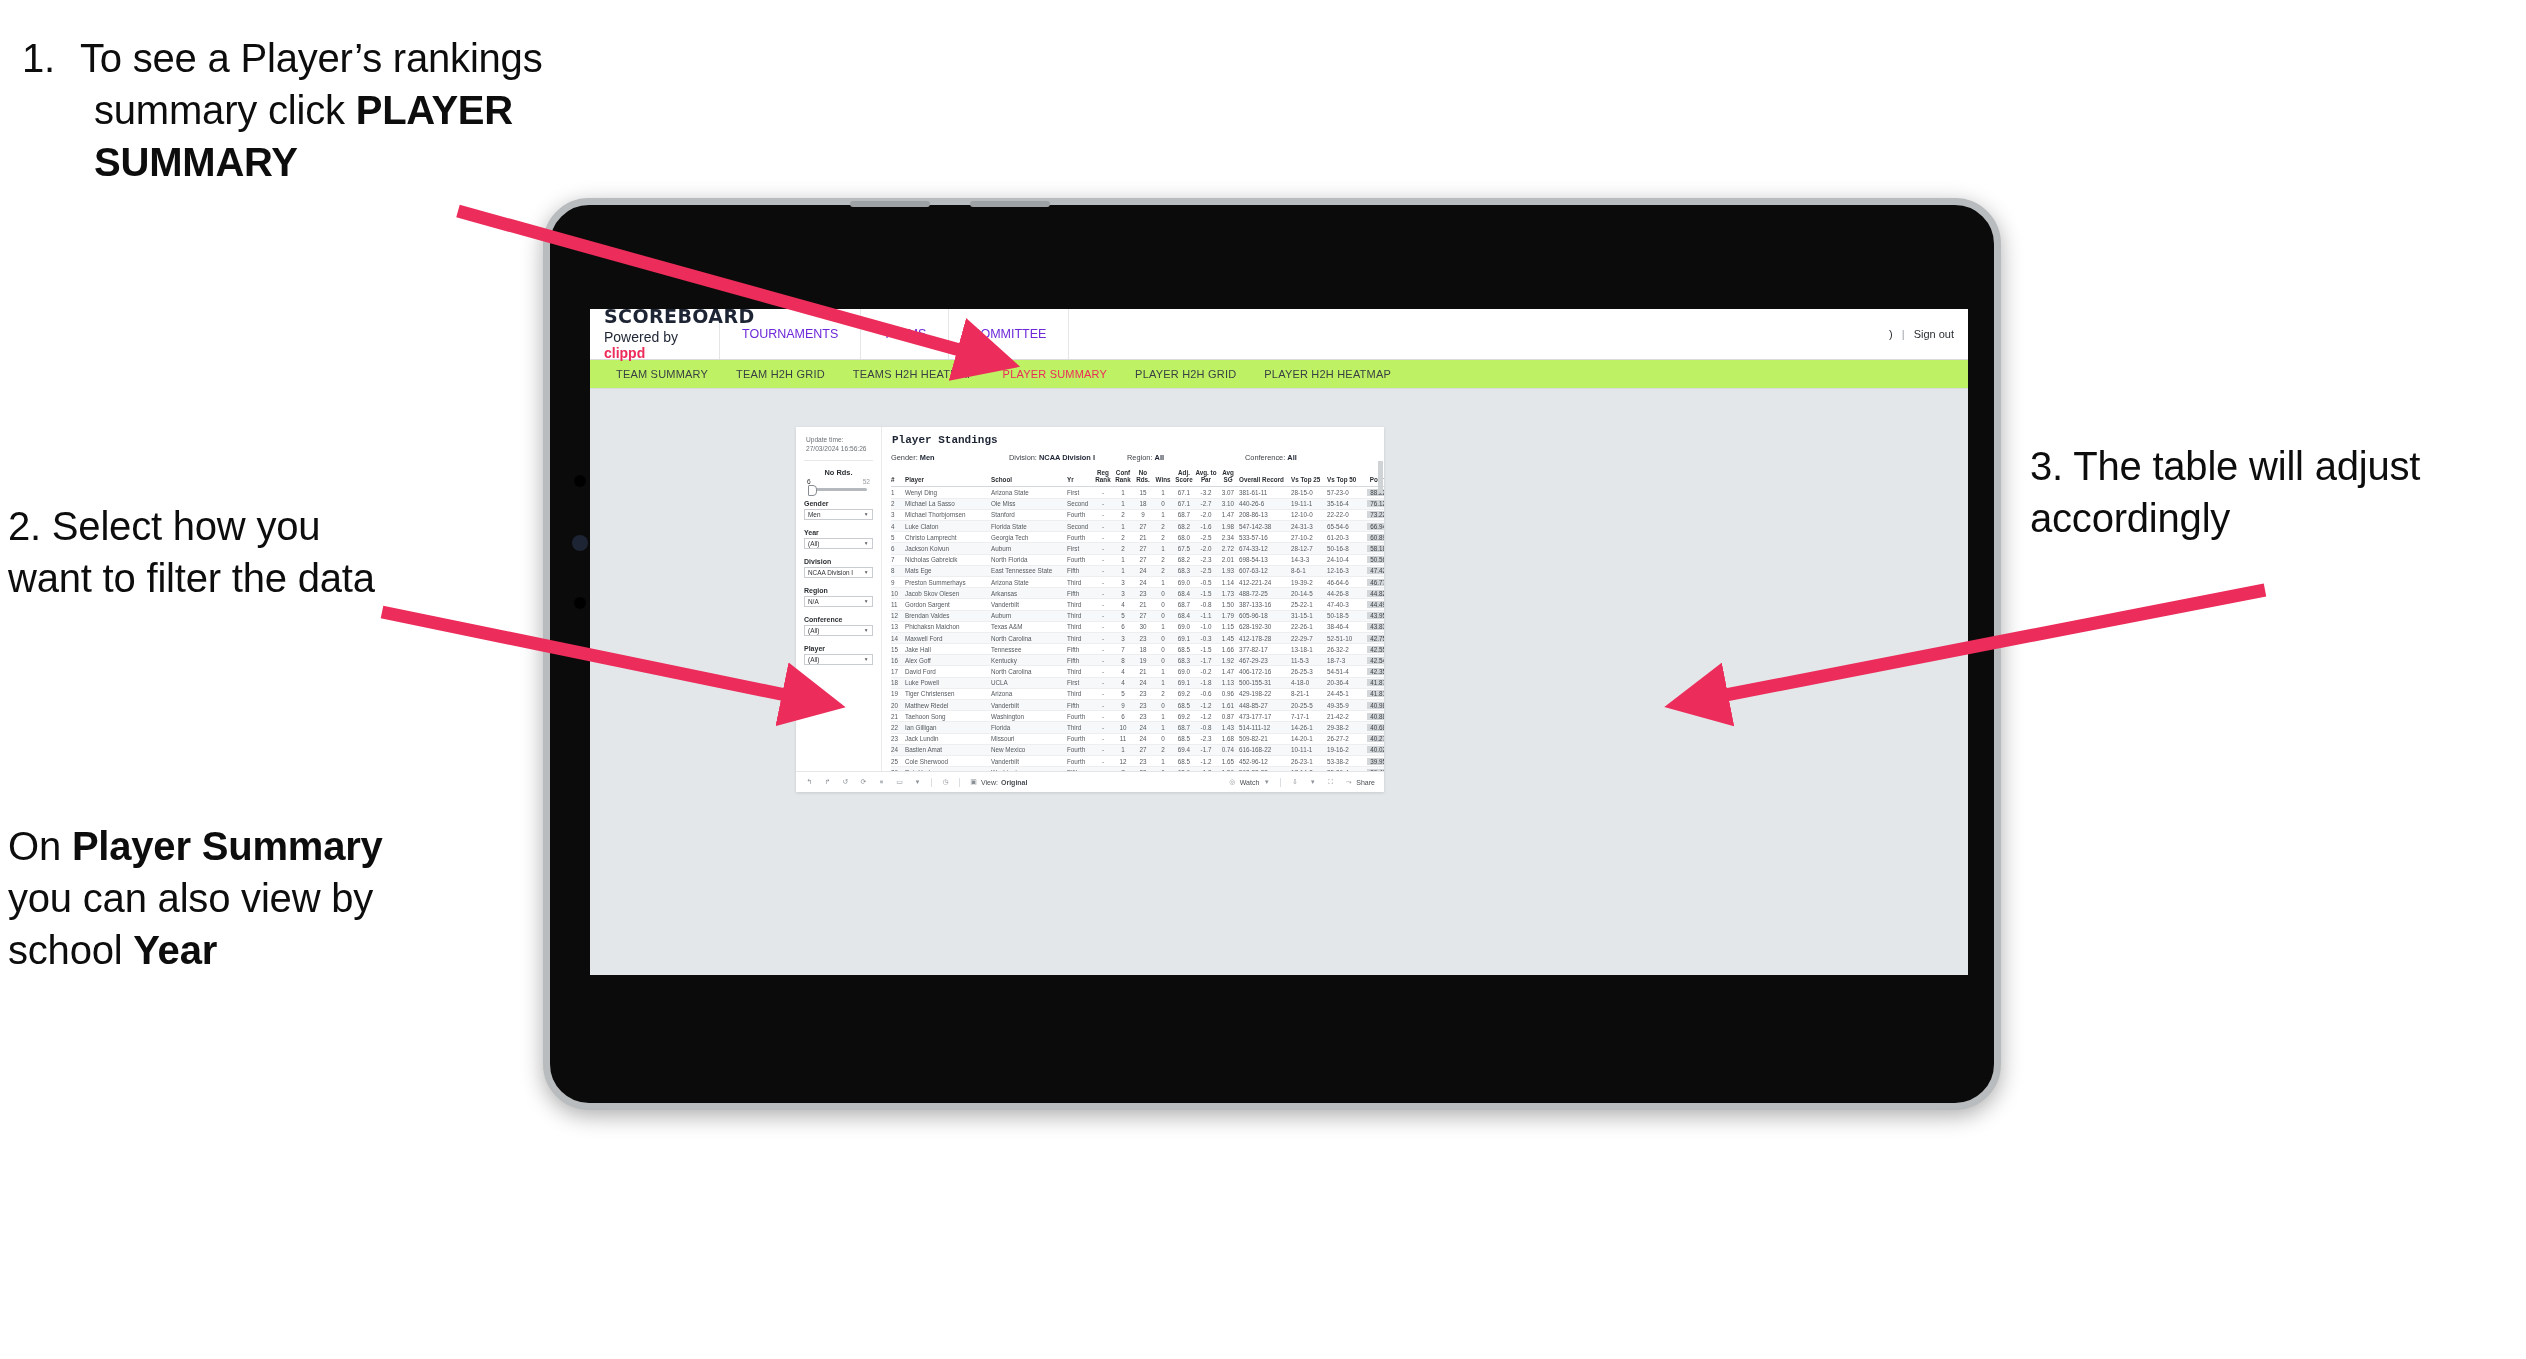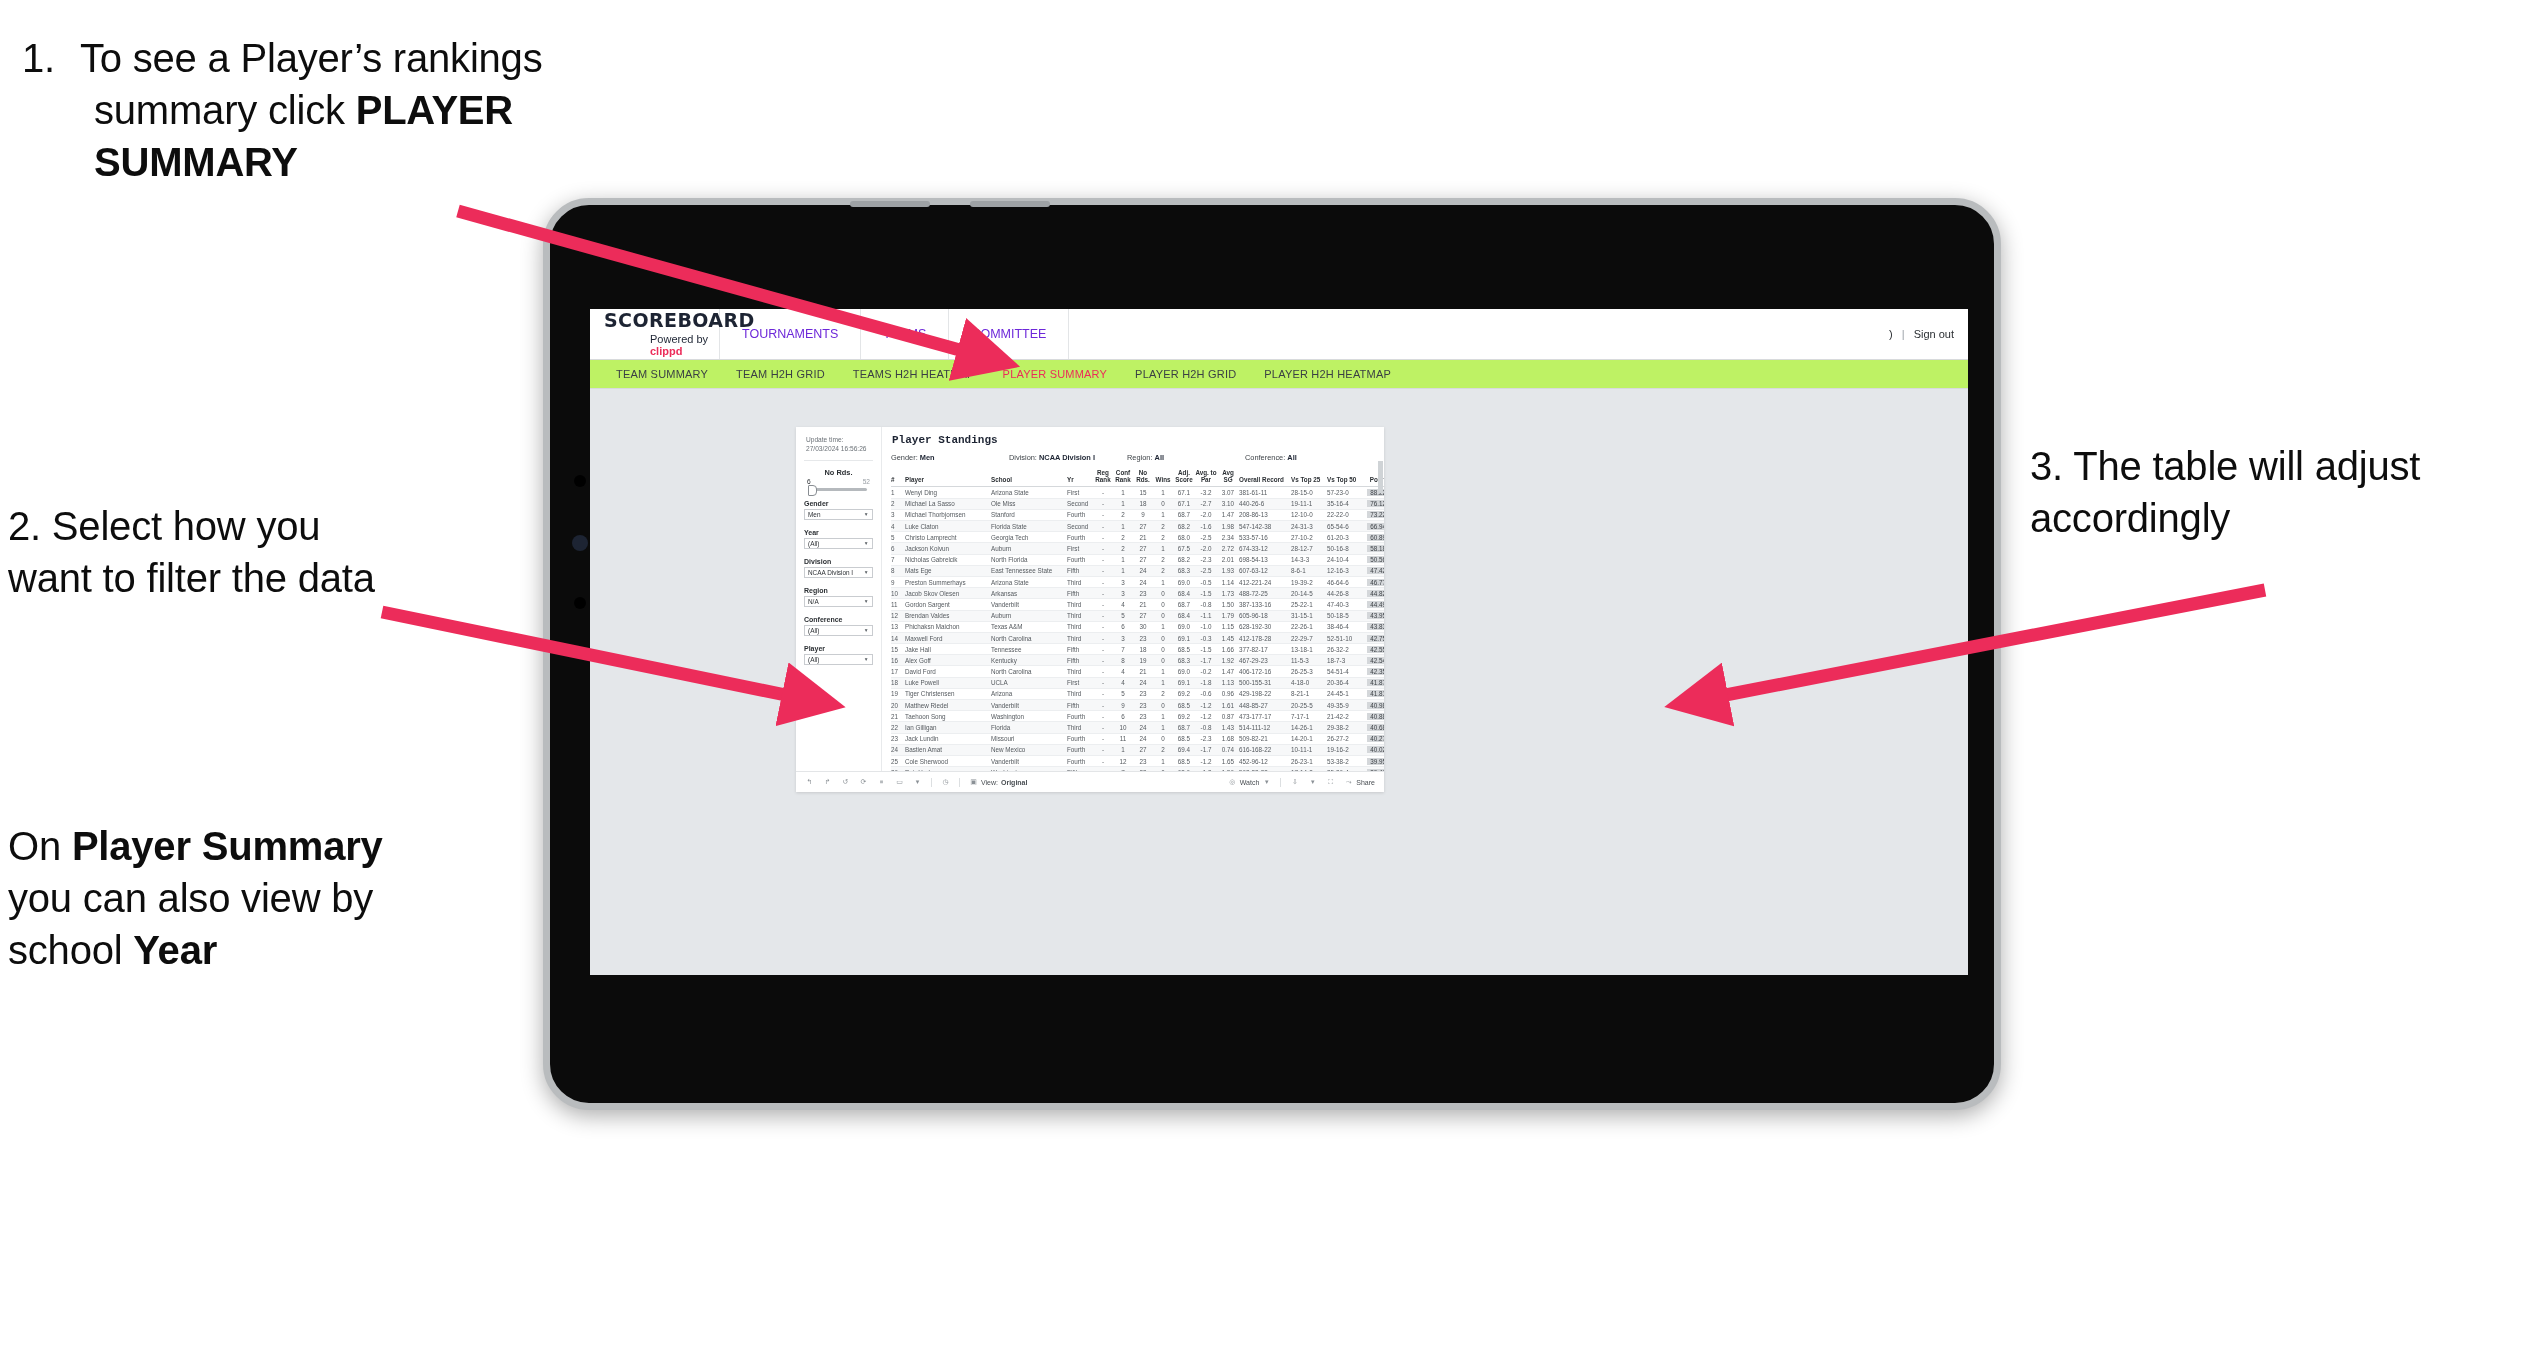--- a/index.html
+++ b/index.html
@@ -36,21 +36,21 @@
   #screen{position:absolute;left:40px;top:104px;width:1378px;height:666px;
           background:#e4e7ea;overflow:hidden;}
 
   
   .topbar{height:50px;background:#ffffff;display:flex;align-items:stretch;
           border-bottom:1px solid #d8dadc;}
   .brand{width:130px;display:flex;flex-direction:column;justify-content:center;
          padding-left:14px;border-right:1px solid #e3e5e7;box-sizing:border-box;}
   .brand .logo{font-family:"DejaVu Sans",sans-serif;font-weight:700;font-size:19px;
                letter-spacing:.4px;color:#1d2433;line-height:1;}
-  .brand .sub{font-size:11px;color:#1d2433;margin-top:3px;margin-left:46px;}
+  .brand .sub{font-size:14px;color:#1d2433;margin-top:3px;}
   .brand .sub .pk{color:#ec2c5a;font-weight:700;}
   .navitem{display:flex;align-items:center;padding:0 22px;font-size:12.5px;
            color:#6d28d9;border-right:1px solid #e3e5e7;white-space:nowrap;}
   .topspacer{flex:1;}
   .signzone{display:flex;align-items:center;padding-right:14px;font-size:11px;
             color:#2b2f33;gap:9px;}
   .signzone .divi{color:#9aa0a6;}
 
   
   .subnav{height:28px;background:#bef264;display:flex;align-items:center;

